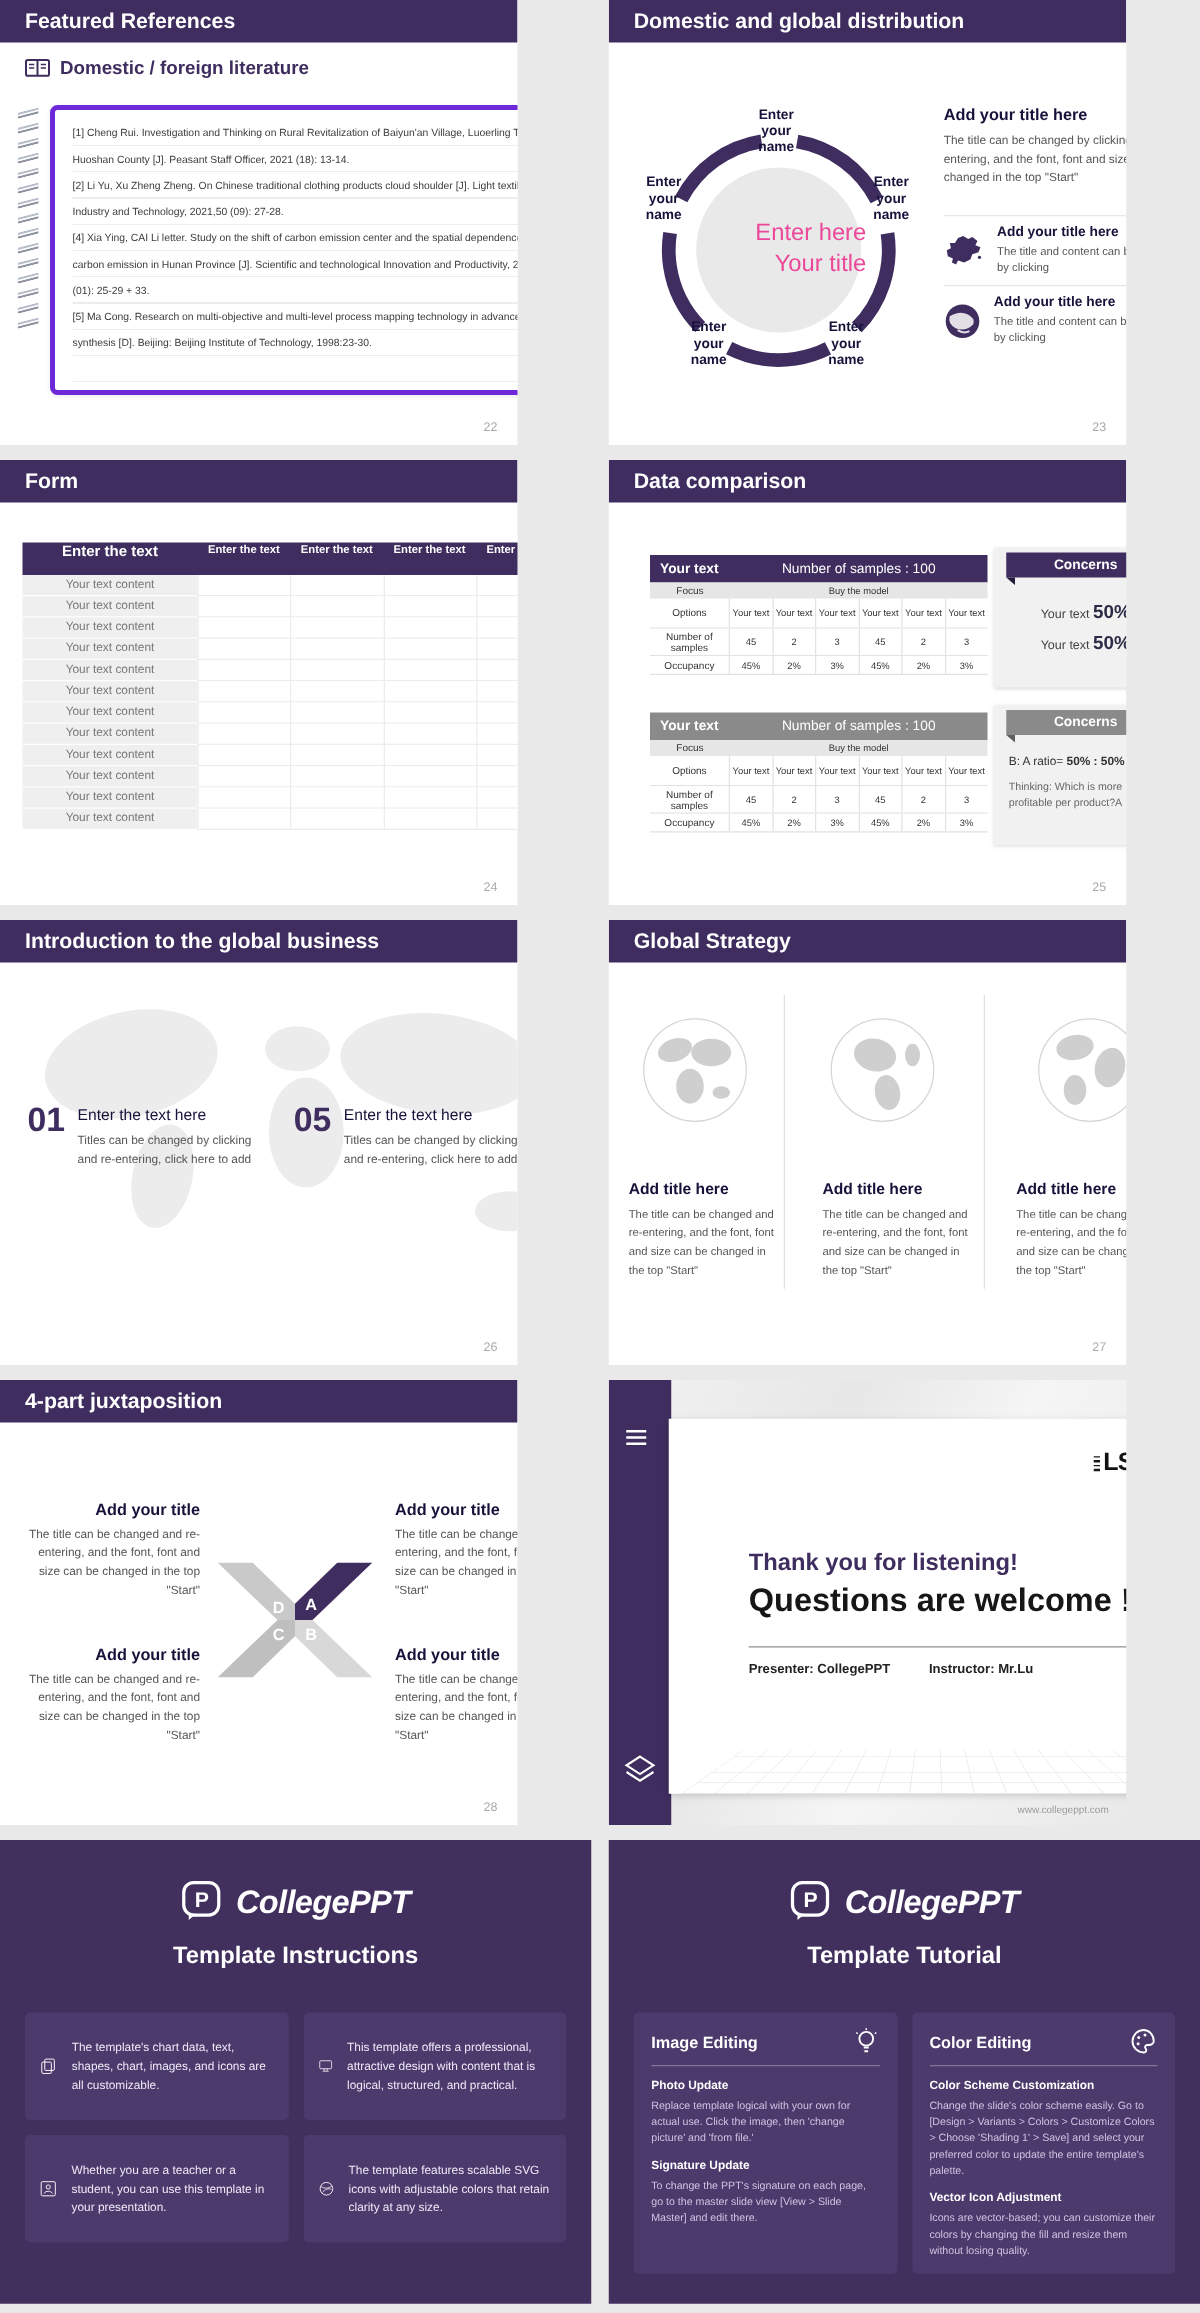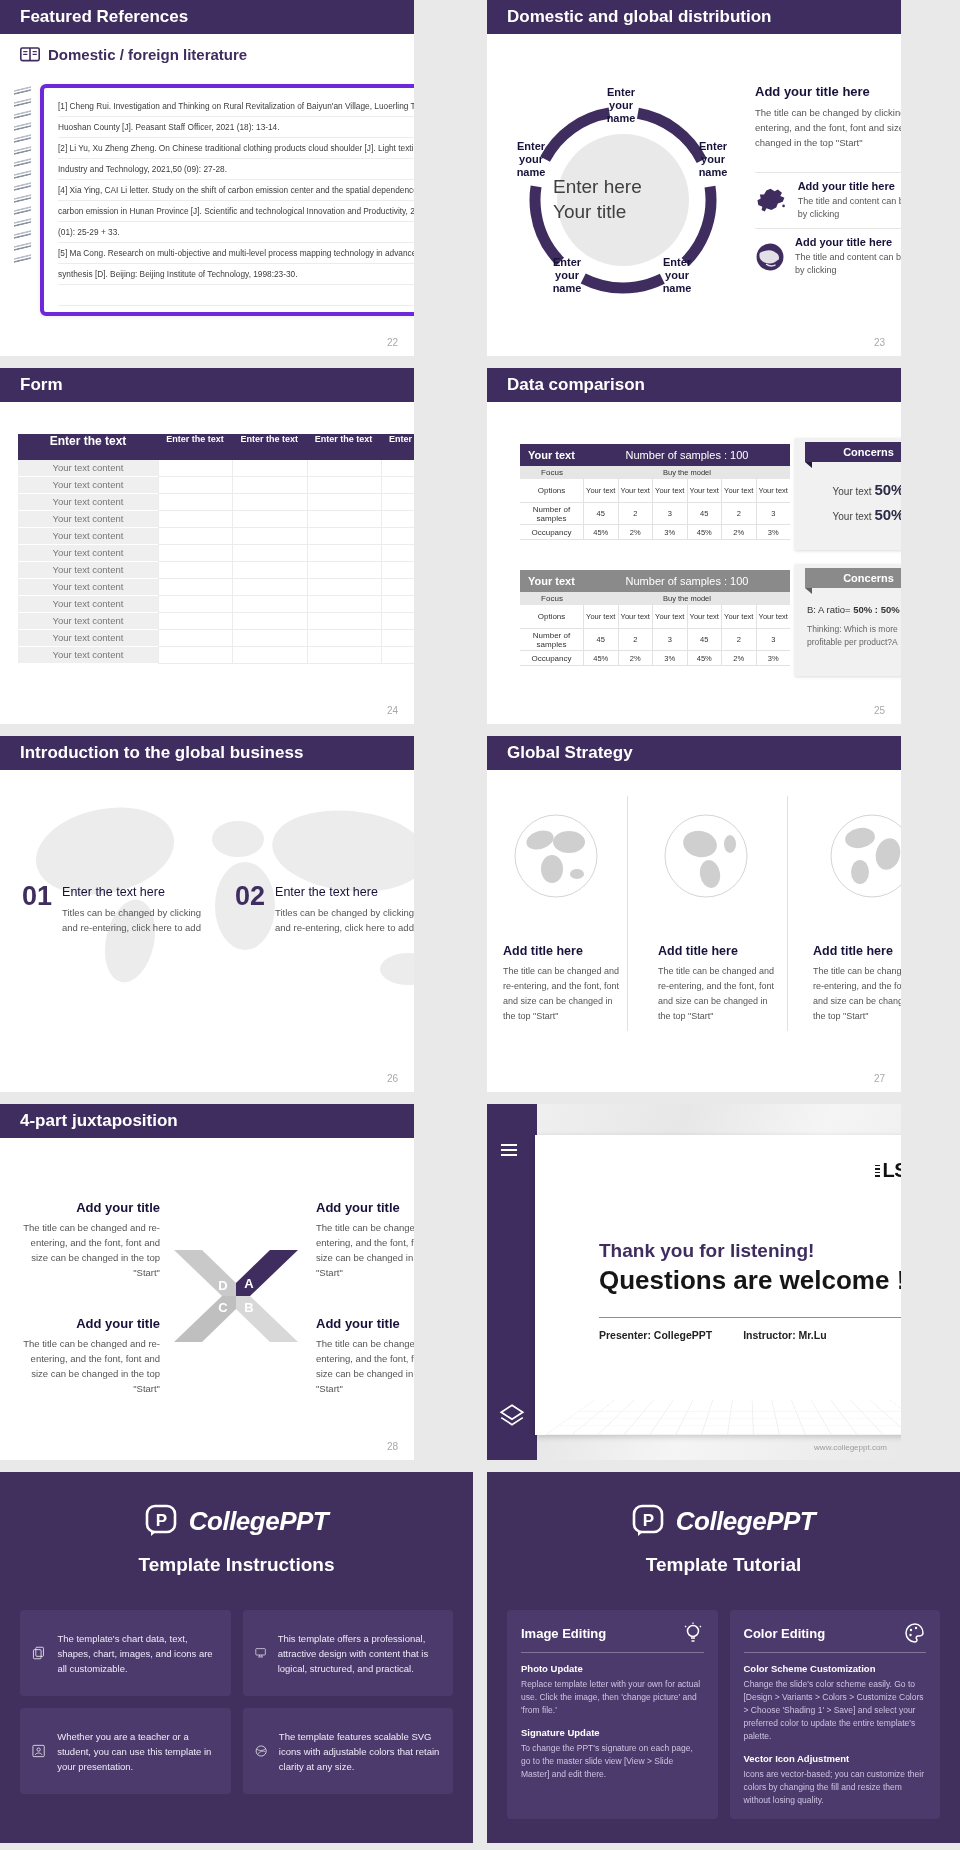--- a/index.html
+++ b/index.html
@@ -15,21 +15,21 @@
   
   .sec-row{position:absolute;left:20px;top:46px;display:flex;align-items:center;gap:8px;font-size:15px;font-weight:700;color:var(--purple)}
   .spiral{position:absolute;left:14px;top:88px;display:flex;flex-direction:column;gap:7px}
   .spiral span{width:17px;height:5px;border-top:2px solid #b9bfca;border-bottom:2px solid #8d93a0;transform:skewY(-14deg);border-radius:1px}
   .refbox{position:absolute;left:40px;top:84px;width:414px;height:232px;border:4px solid #6d28d9;border-radius:6px;box-shadow:0 1px 4px rgba(0,0,0,.08);padding:8px 14px 0;background:#fff}
   .reflist{height:212px;overflow:hidden;background:repeating-linear-gradient(180deg,transparent 0 20px,#ececec 20px 21px)}
   .reflist p{margin:0;font-size:8.3px;line-height:21px;color:#3c3c3c}
 
   
   .node{position:absolute;width:44px;text-align:center;font-weight:700;font-size:11px;line-height:13px;color:var(--ink)}
-  .center-t{position:absolute;left:66px;top:174px;width:140px;text-align:left;font-size:19px;line-height:25px;color:#404040}
+  .center-t{position:absolute;left:66px;top:174px;width:140px;text-align:right;font-size:19px;line-height:25px;color:#ec4899}
   .p23{position:absolute;left:268px;width:188px}
   .p23 .t{font-size:13px;font-weight:700;color:var(--ink)}
   .p23 .b{font-size:9.5px;color:#555;line-height:15px;margin-top:6px}
   .hr23{position:absolute;left:268px;width:188px;border-top:1px solid #e6e6e6}
   .it23{position:absolute;left:268px;width:192px;display:flex;gap:10px;align-items:center}
   .it23 .tt{font-size:11px;font-weight:700;color:var(--ink)}
   .it23 .bb{font-size:9px;color:#555;line-height:13px;margin-top:3px}
 
   
   .ftable{position:absolute;left:18px;top:66px;width:437px}
@@ -430,21 +430,21 @@
       </g>
     </svg>
     <div class="i26" style="left:22px">
       <div class="num">01</div>
       <div>
         <div class="t">Enter the text here</div>
         <div class="b">Titles can be changed by clicking and re-entering, click here to add</div>
       </div>
     </div>
     <div class="i26" style="left:235px">
-      <div class="num">02</div>
+      <div class="num">05</div>
       <div>
         <div class="t">Enter the text here</div>
         <div class="b">Titles can be changed by clicking and re-entering, click here to add</div>
       </div>
     </div>
     <span class="pagenum">26</span>
   </section>
 
   <section class="slide" style="left:487px;top:736px">
     <header class="bar"><span>Global Strategy</span></header>
@@ -614,21 +614,21 @@
           <svg width="22" height="22" viewBox="0 0 22 22">
               <circle cx="11" cy="9" r="5.5" fill="none" stroke="#fff" stroke-width="1.5"></circle>
               <line x1="9" y1="16" x2="13" y2="16" stroke="#fff" stroke-width="1.5"></line>
               <line x1="9.5" y1="19" x2="12.5" y2="19" stroke="#fff" stroke-width="1.5"></line>
               <line x1="11" y1="0.5" x2="11" y2="2" stroke="#fff" stroke-width="1.2"></line>
               <line x1="3" y1="4" x2="4.2" y2="5" stroke="#fff" stroke-width="1.2"></line>
               <line x1="19" y1="4" x2="17.8" y2="5" stroke="#fff" stroke-width="1.2"></line>
             </svg>
         </div>
         <h5>Photo Update</h5>
-        <p>Replace template letter with your own for actual use. Click the image, then 'change picture' and 'from file.'</p>
+        <p>Replace template logical with your own for actual use. Click the image, then 'change picture' and 'from file.'</p>
         <h5>Signature Update</h5>
         <p>To change the PPT's signature on each page, go to the master slide view [View &gt; Slide Master] and edit there.</p>
       </div>
       <div class="sec">
         <div class="shead">
           <span>Color Editing</span>
           <svg width="22" height="22" viewBox="0 0 22 22">
               <path d="M11,2 a9,9 0 1 0 0,18 c2,0 2.5,-2 1.5,-3.2 -1,-1.3 0,-3 2,-2.8 2.3,.2 4.5,-1 4.5,-3 C19,6 15.5,2 11,2 Z" fill="none" stroke="#fff" stroke-width="1.5"></path>
               <circle cx="7" cy="8" r="1.2" fill="#fff"></circle>
               <circle cx="12" cy="6" r="1.2" fill="#fff"></circle>

